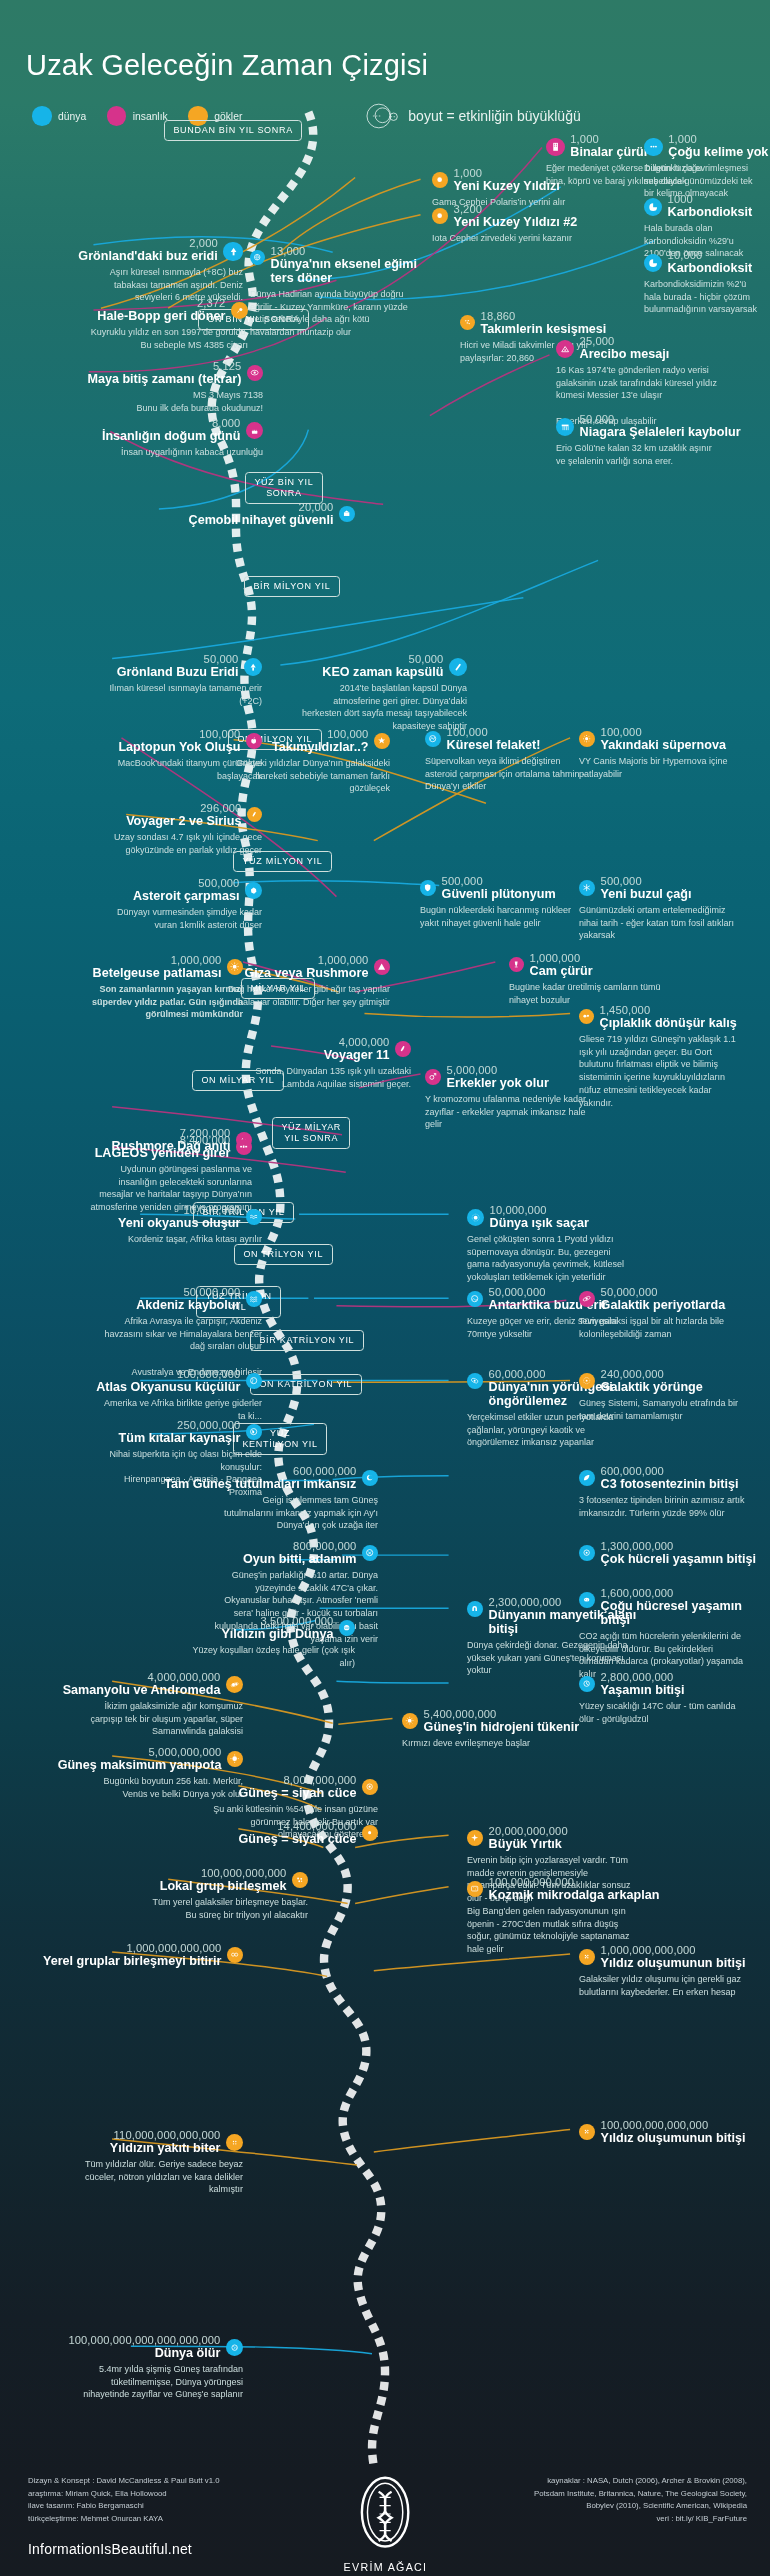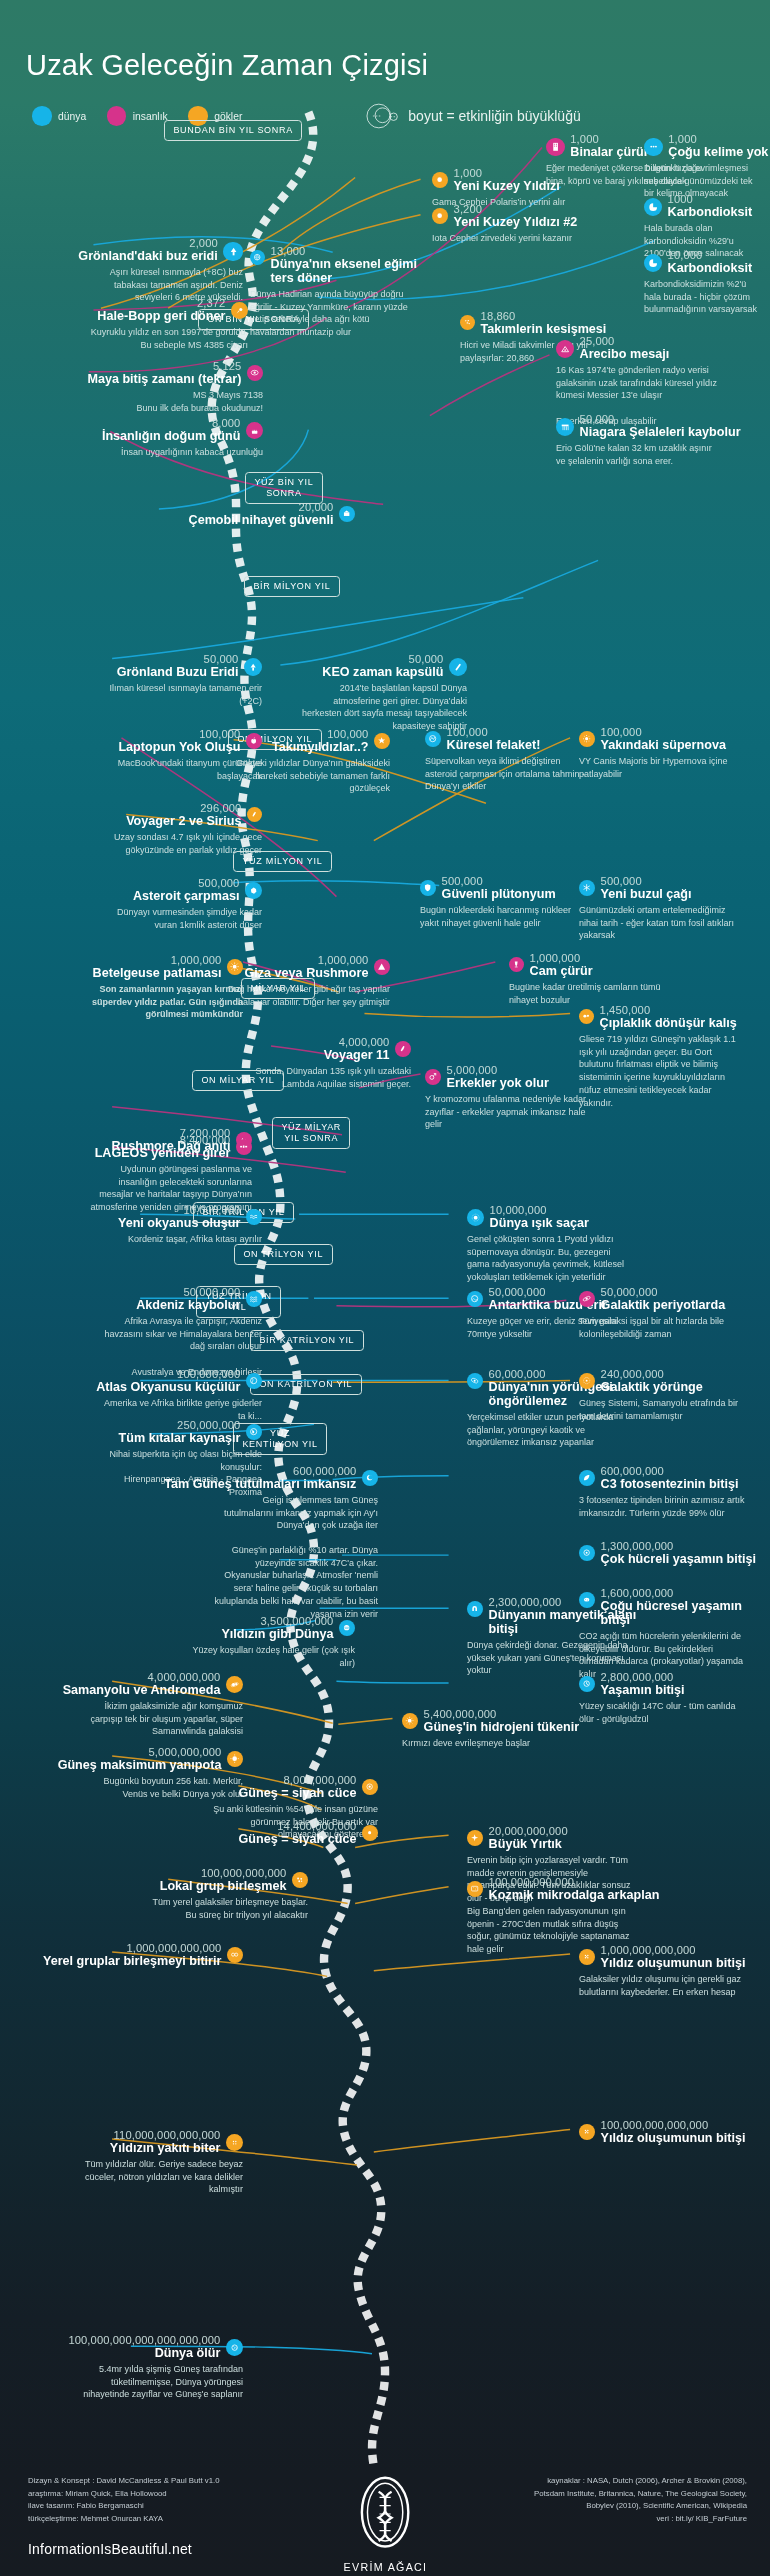--- a/index.html
+++ b/index.html
@@ -899,20 +899,32 @@
             </svg>
           </span>
           <div class="txtcol">
             <div class="yr">600,000,000</div>
             <div class="ttl">C3 fotosentezinin bitişi</div>
           </div>
         </div>
         <div class="dsc" style="white-space: pre-line; max-width: 166px;">3 fotosentez tipinden birinin azımısız artık imkansızdır. Türlerin yüzde 99% ölür</div>
       </div>
       <div class="ev left" style="top: 1541px; left: 0px; width: 378px; padding-right: 0px;">
+        <div class="head">
+          <span class="nd c-earth" style="width: 16px; height: 16px;">
+            <svg viewBox="0 0 24 24" width="9.3" height="9.3" fill="#fff">
+              <circle cx="12" cy="12" r="8" fill="none" stroke="#fff" stroke-width="2"></circle>
+              <path d="M8 9 l8 8 M16 9 l-8 8" stroke="#fff" stroke-width="2"></path>
+            </svg>
+          </span>
+          <div class="txtcol">
+            <div class="yr">800,000,000</div>
+            <div class="ttl">Oyun bitti, adamım</div>
+          </div>
+        </div>
         <div class="dsc" style="white-space: pre-line; max-width: 166px; margin-left: auto;">Güneş'in parlaklığı %10 artar. Dünya yüzeyinde sıcaklık 47C'a çıkar. Okyanuslar buharlaşır. Atmosfer 'nemli sera' haline gelir - küçük su torbaları kuluplanda belki hala var olabilir, bu basit yaşama izin verir</div>
       </div>
       <div class="ev right" style="top: 1541px; left: 579px; width: 180px;">
         <div class="head">
           <span class="nd c-earth" style="width: 16px; height: 16px;">
             <svg viewBox="0 0 24 24" width="9.3" height="9.3" fill="#fff">
               <circle cx="12" cy="12" r="7" fill="none" stroke="#fff" stroke-width="2"></circle>
               <circle cx="12" cy="12" r="2.6"></circle>
             </svg>
           </span>

